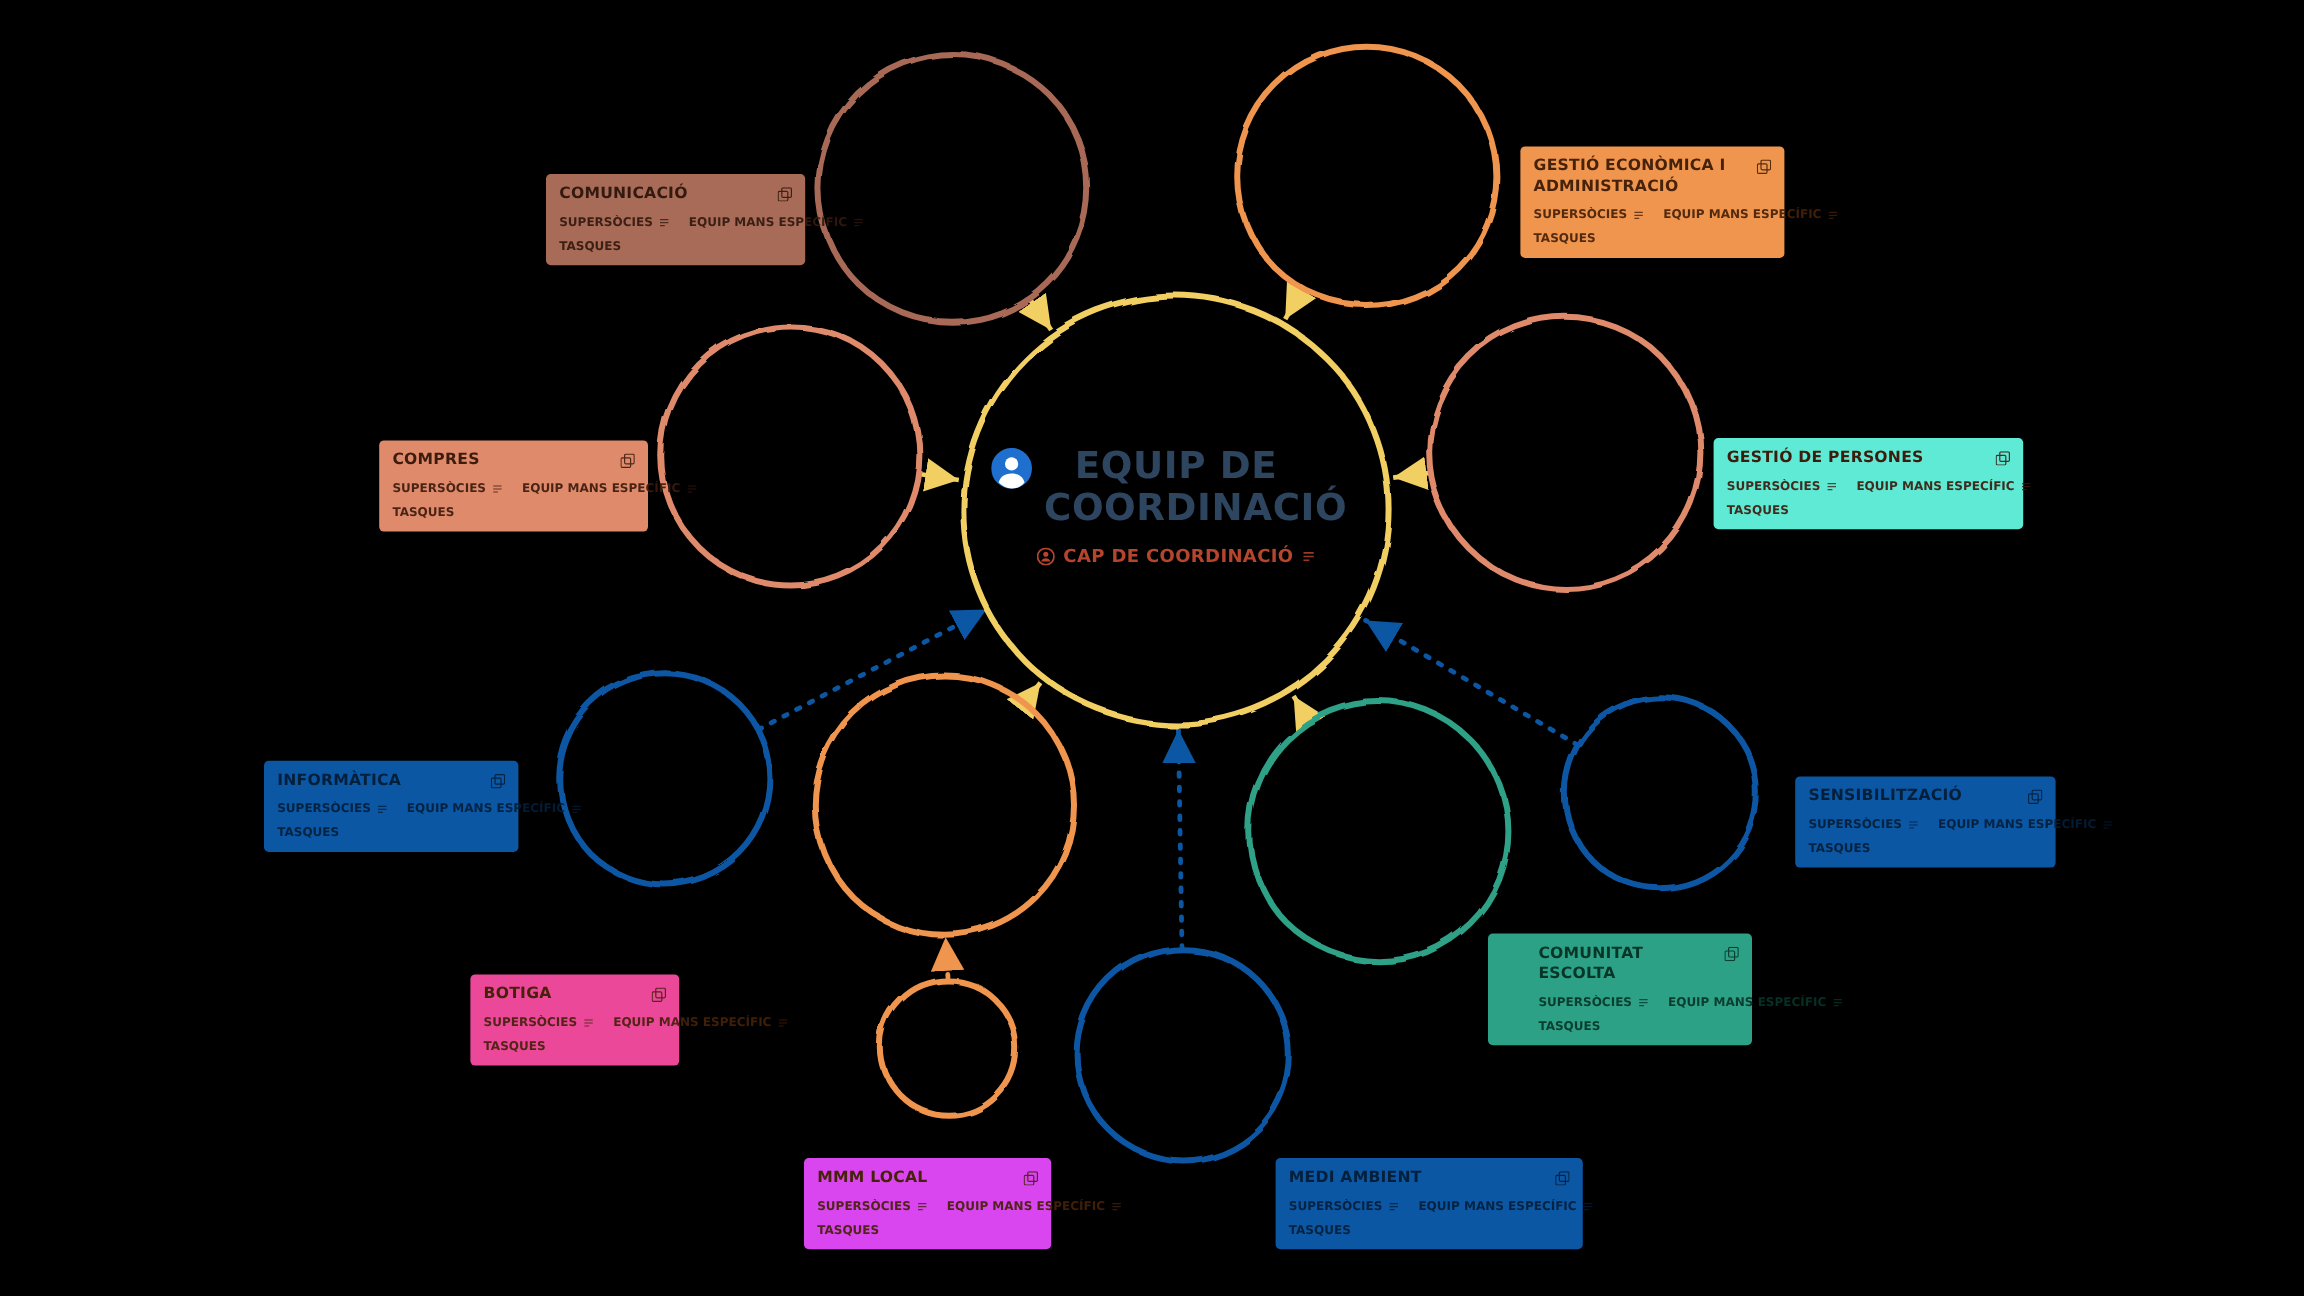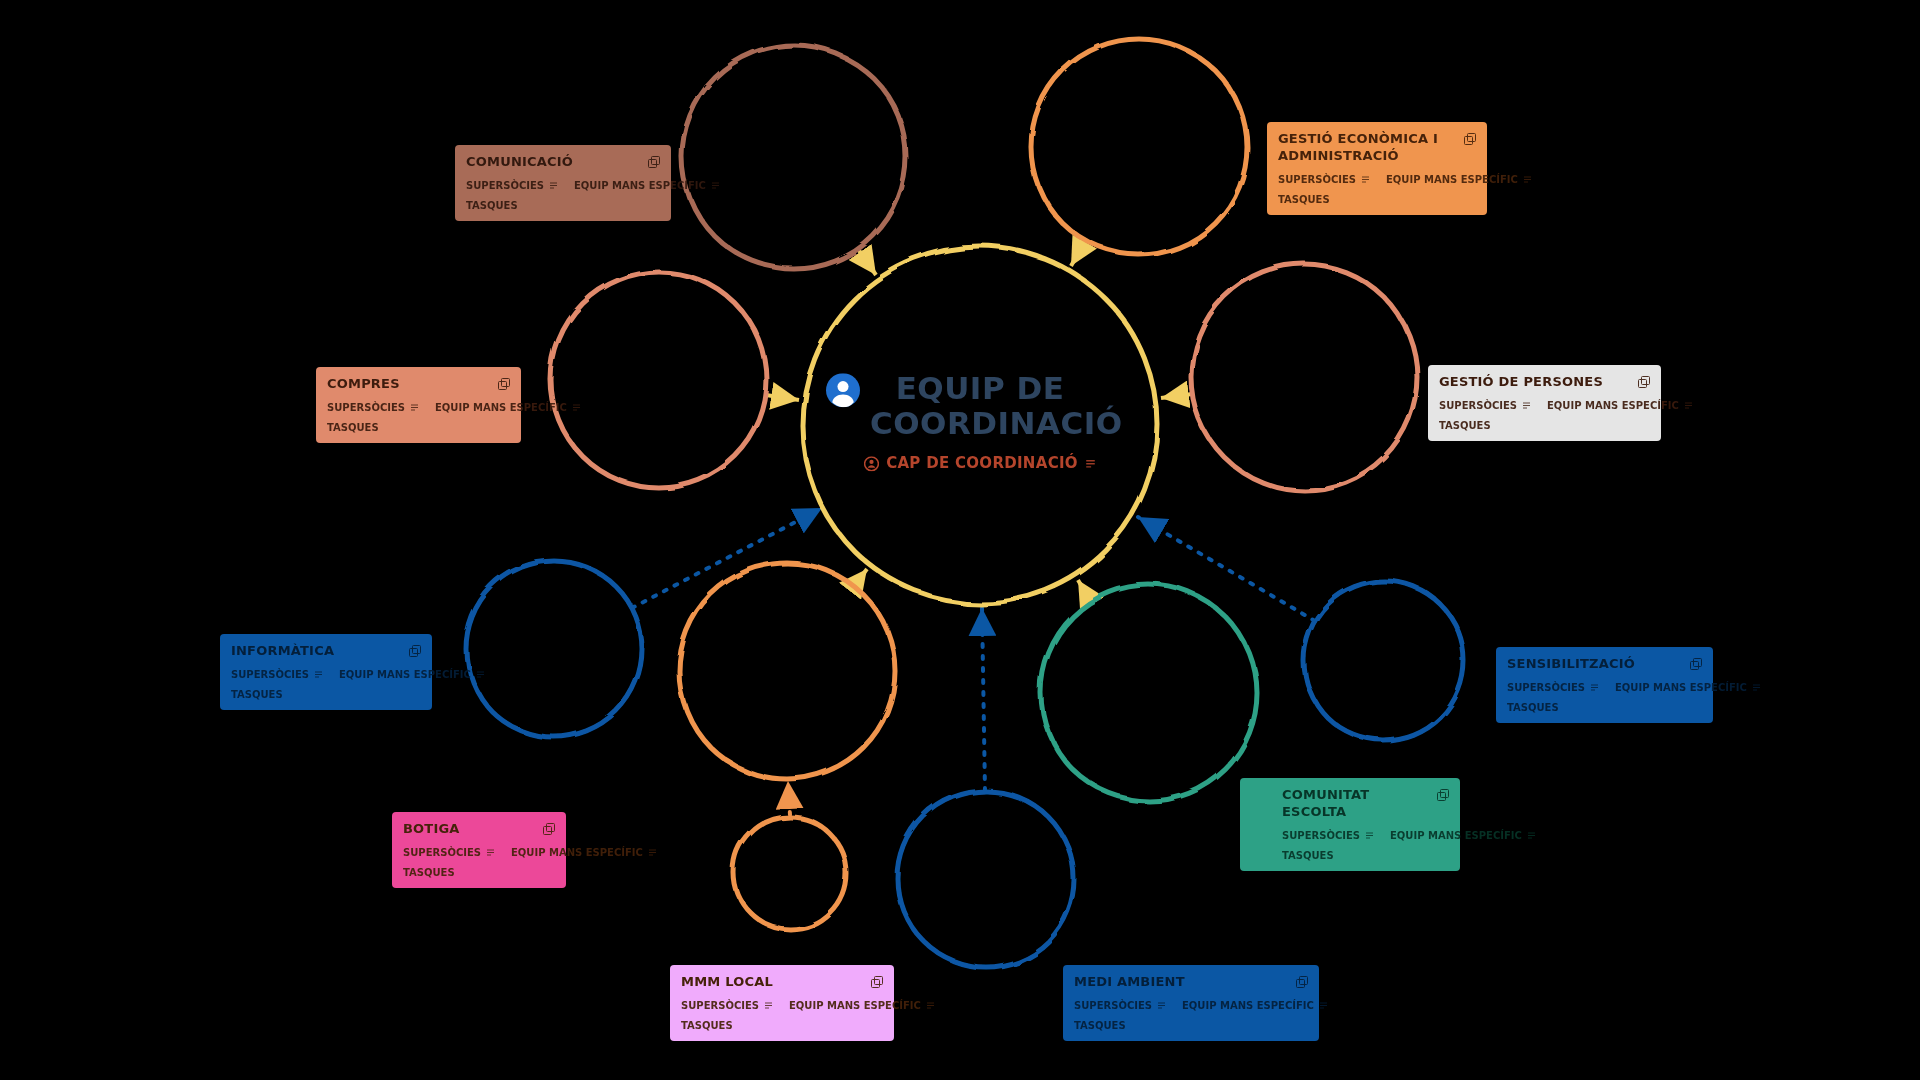--- a/index.html
+++ b/index.html
@@ -250,21 +250,21 @@
           </span>
         </span>
     </div>
     <div class="card-row">
       <span class="chip">
           <span>TASQUES</span>
         </span>
     </div>
   </div>
 
-  <div class="card" style="left: 316px; top: 367px; width: 205px; background: rgb(224, 138, 108); color: rgb(61, 28, 14);">
+  <div class="card" style="left: 316px; top: 367px; width: 224px; background: rgb(224, 138, 108); color: rgb(61, 28, 14);">
     <div class="card-head">
       <span class="card-title">COMPRES</span>
       <span class="copy-icon"><svg width="12" height="12" viewBox="0 0 12 12">
             <rect x="3.5" y="0.5" width="8" height="8" rx="1" fill="none" stroke="currentColor"></rect>
             <rect x="0.5" y="3.5" width="8" height="8" rx="1" fill="none" stroke="currentColor"></rect>
           </svg></span>
     </div>
     <div class="card-row">
       <span class="chip">
           <span>SUPERSÒCIES</span>
@@ -283,21 +283,21 @@
           </span>
         </span>
     </div>
     <div class="card-row">
       <span class="chip">
           <span>TASQUES</span>
         </span>
     </div>
   </div>
 
-  <div class="card" style="left: 1428px; top: 365px; width: 233px; background: #e5e5e5; color: rgb(61, 28, 14);">
+  <div class="card" style="left: 1428px; top: 365px; width: 258px; background: #5eead4; color: rgb(61, 28, 14);">
     <div class="card-head">
       <span class="card-title">GESTIÓ DE PERSONES</span>
       <span class="copy-icon"><svg width="12" height="12" viewBox="0 0 12 12">
             <rect x="3.5" y="0.5" width="8" height="8" rx="1" fill="none" stroke="currentColor"></rect>
             <rect x="0.5" y="3.5" width="8" height="8" rx="1" fill="none" stroke="currentColor"></rect>
           </svg></span>
     </div>
     <div class="card-row">
       <span class="chip">
           <span>SUPERSÒCIES</span>
@@ -382,21 +382,21 @@
           </span>
         </span>
     </div>
     <div class="card-row">
       <span class="chip">
           <span>TASQUES</span>
         </span>
     </div>
   </div>
 
-  <div class="card" style="left: 670px; top: 965px; width: 224px; background: #f0abfc; color: rgb(70, 34, 10);">
+  <div class="card" style="left: 670px; top: 965px; width: 206px; background: #d946ef; color: rgb(70, 34, 10);">
     <div class="card-head">
       <span class="card-title">MMM LOCAL</span>
       <span class="copy-icon"><svg width="12" height="12" viewBox="0 0 12 12">
             <rect x="3.5" y="0.5" width="8" height="8" rx="1" fill="none" stroke="currentColor"></rect>
             <rect x="0.5" y="3.5" width="8" height="8" rx="1" fill="none" stroke="currentColor"></rect>
           </svg></span>
     </div>
     <div class="card-row">
       <span class="chip">
           <span>SUPERSÒCIES</span>

